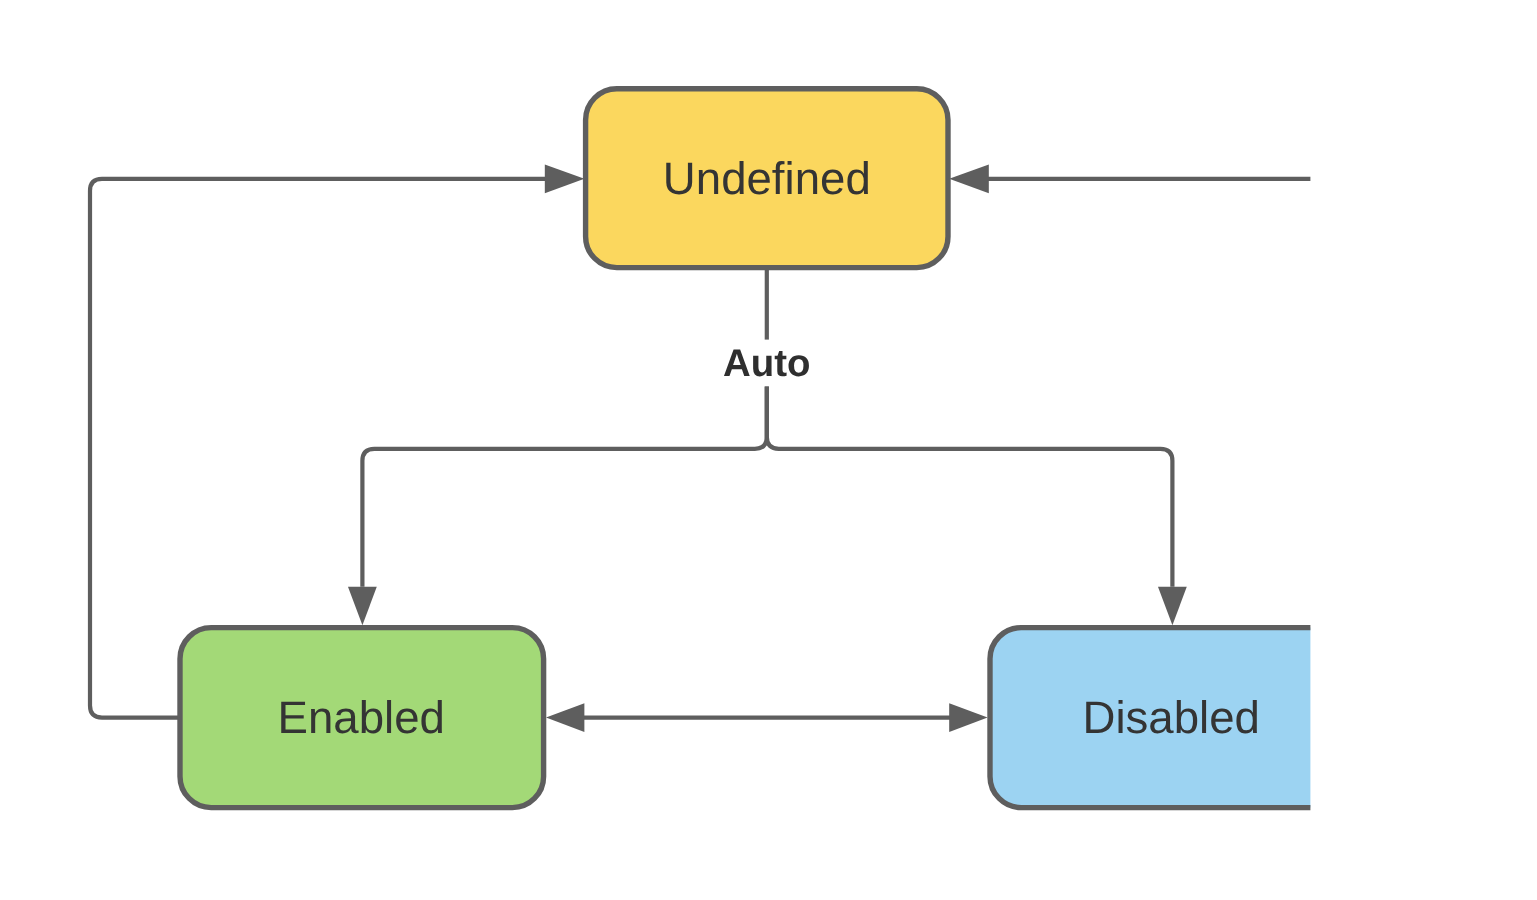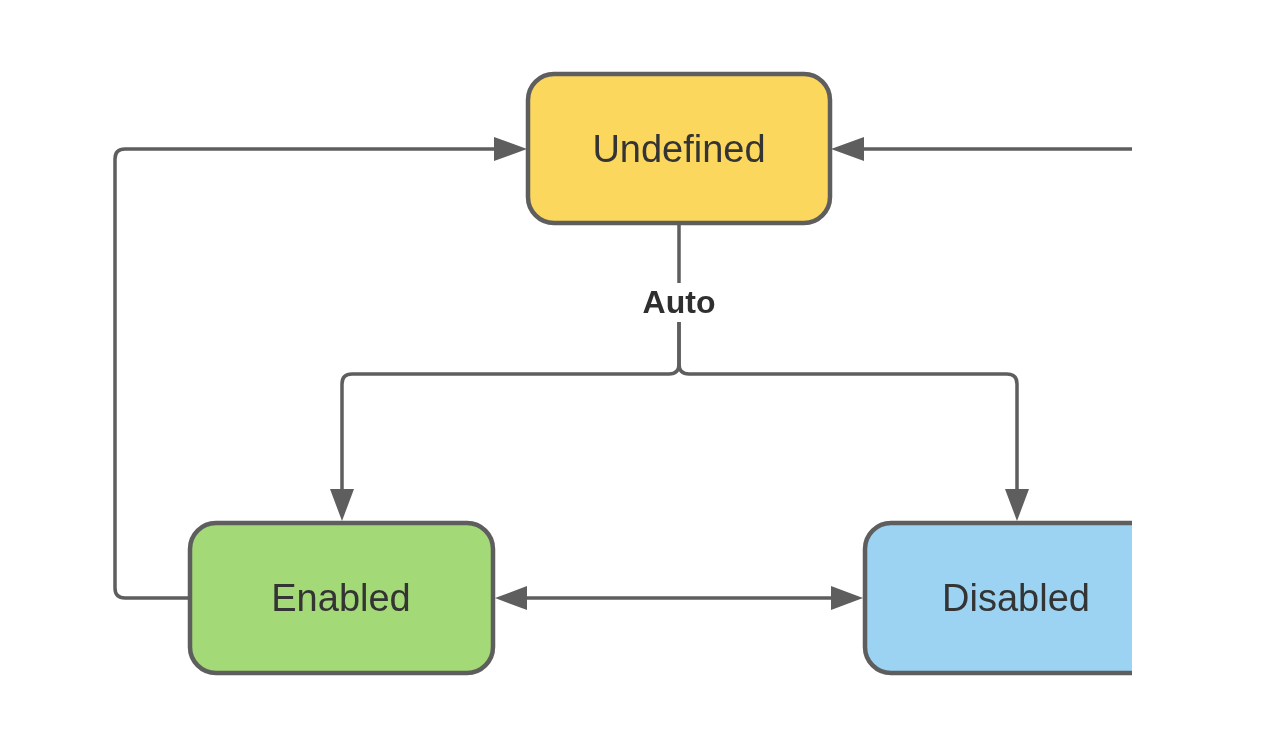--- a/index.html
+++ b/index.html
@@ -6,21 +6,20 @@
     margin: 0;
     padding: 0;
     background: #ffffff;
   }
   .canvas {
     position: relative;
     width: 1092px;
     height: 750px;
     overflow: hidden;
     font-family: "Liberation Sans", sans-serif;
-    padding-left: 40px;
   }
   svg { display: block; }
   .node-label {
     font-family: "Liberation Sans", sans-serif;
     font-size: 38px;
     font-weight: 400;
   }
   .edge-label {
     font-family: "Liberation Sans", sans-serif;
     font-size: 32px;

